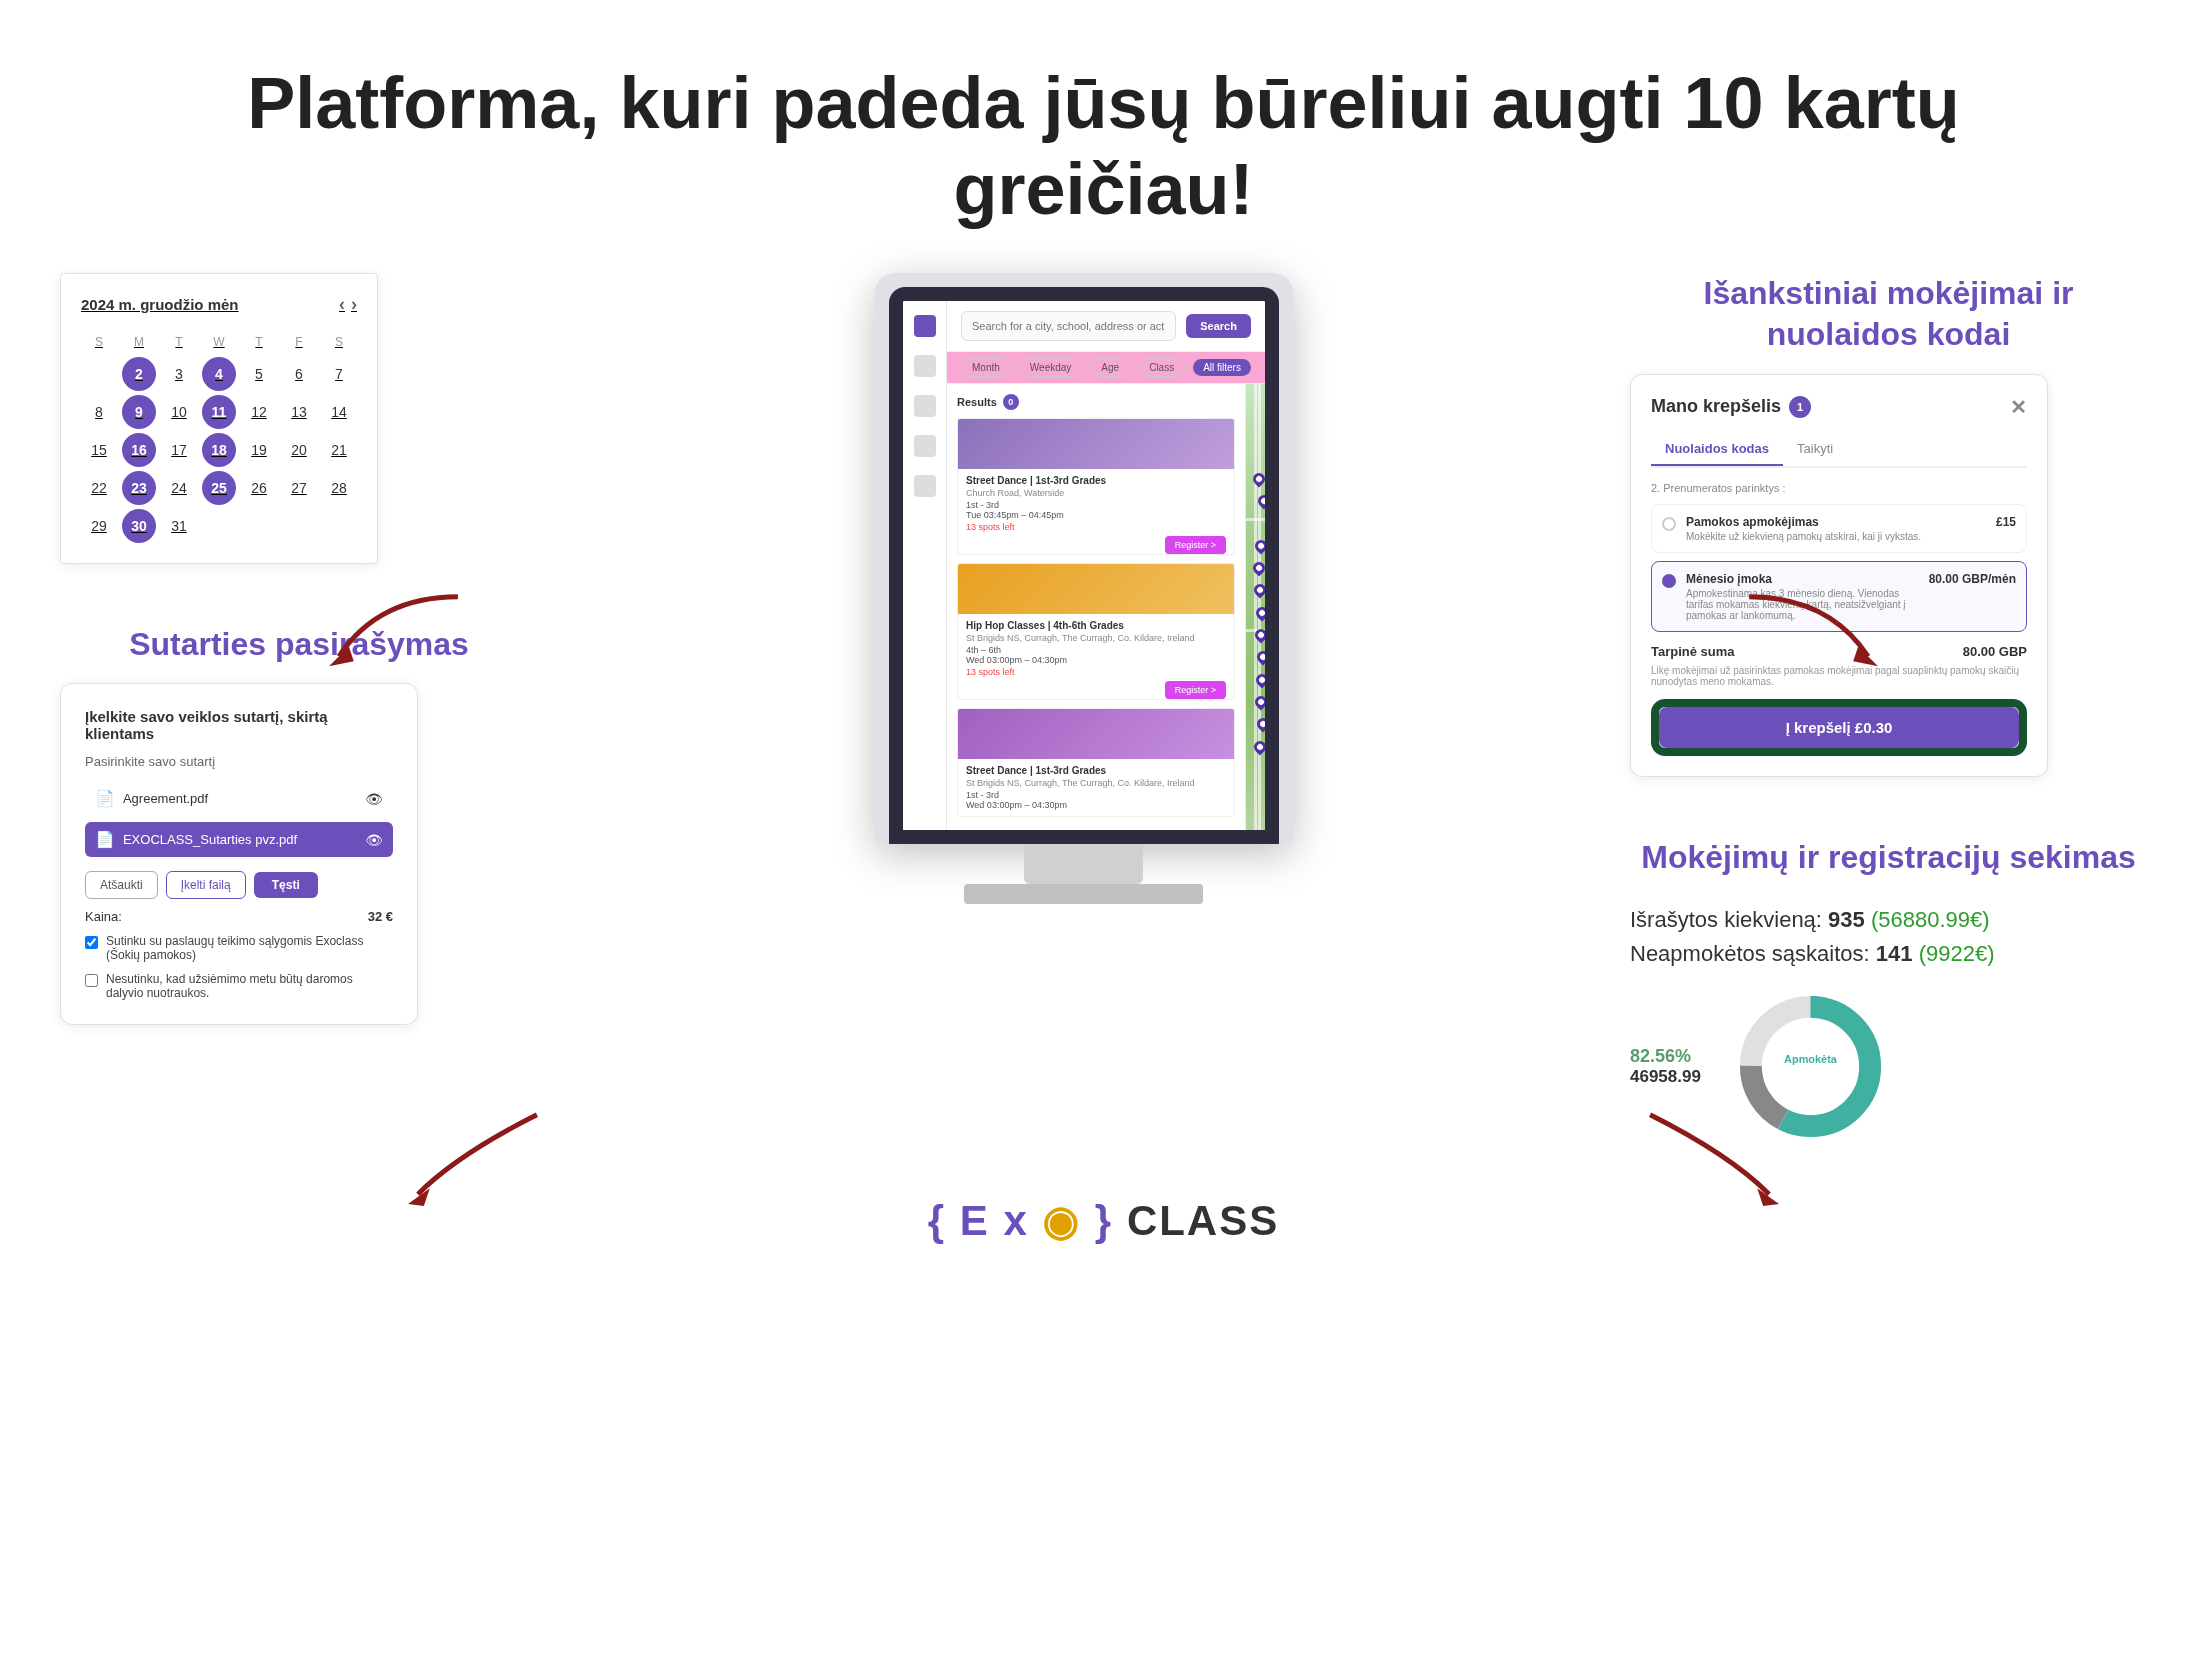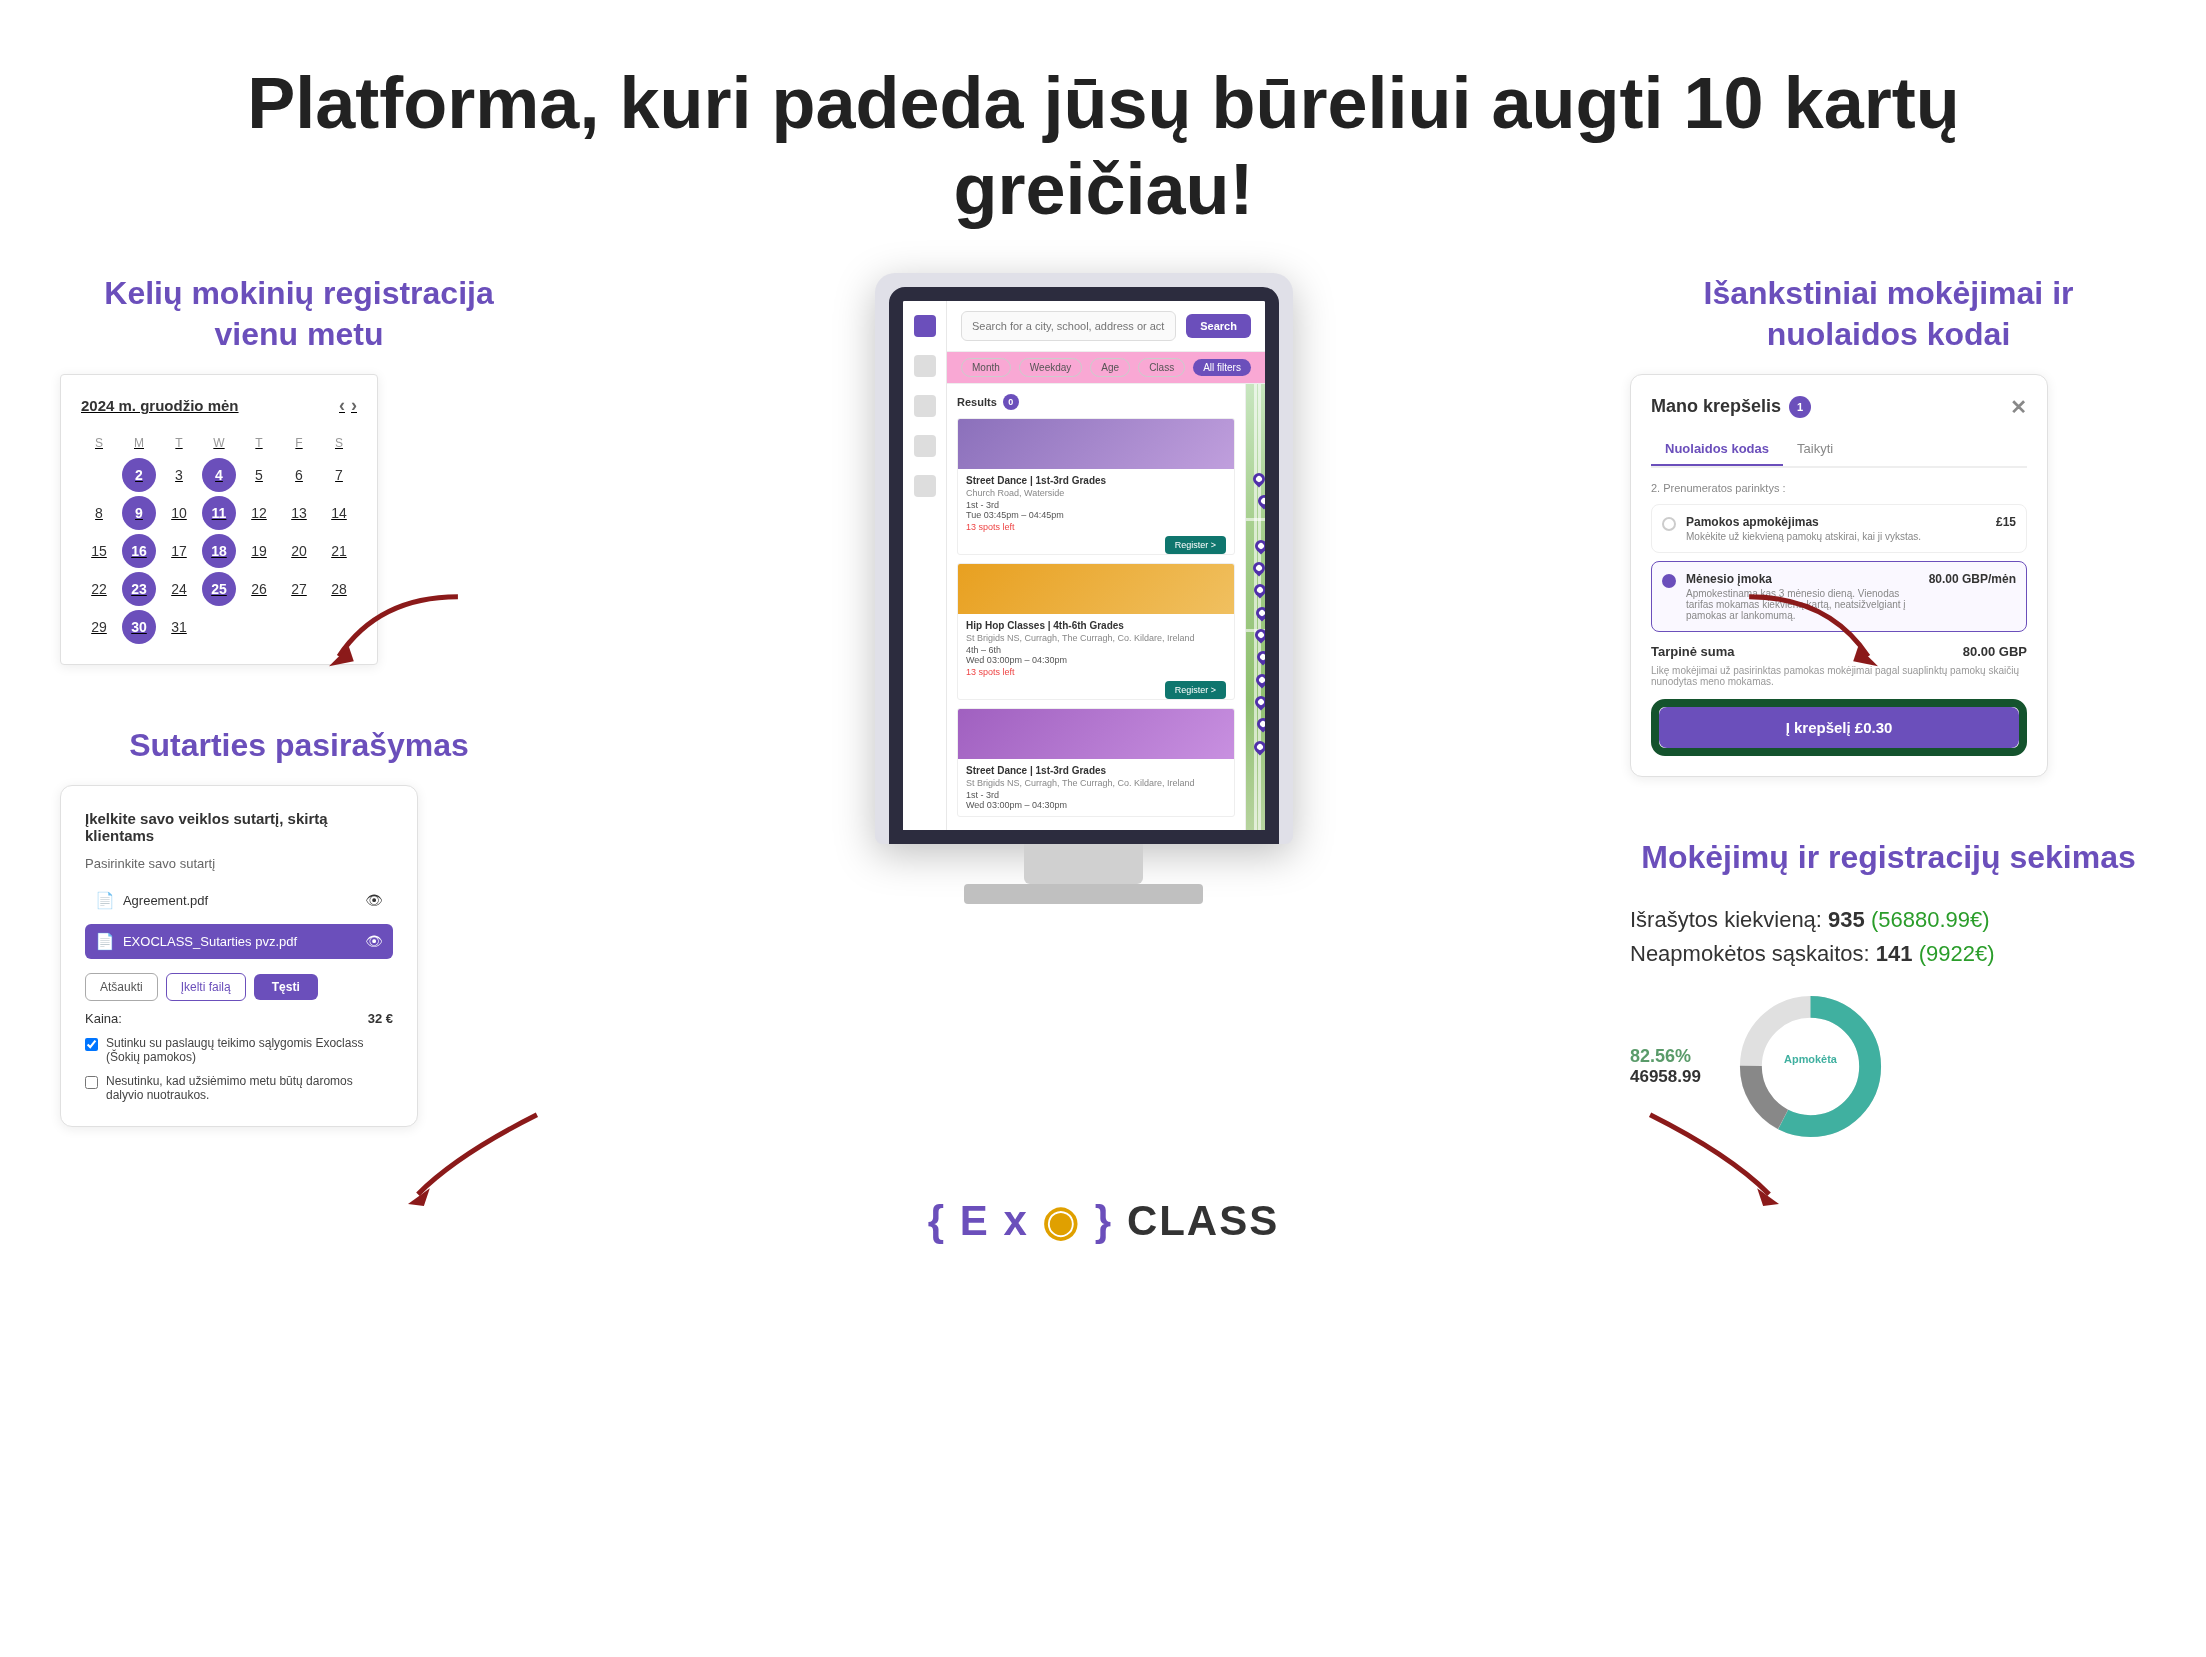--- a/index.html
+++ b/index.html
@@ -355,21 +355,21 @@
     }
     .result-card-img.orange { background: linear-gradient(135deg, #E8A020 0%, #F0C060 100%); }
     .result-card-img.purple2 { background: linear-gradient(135deg, #A060C0 0%, #C890E0 100%); }
     .result-card-body { padding: 6px 8px; }
     .rc-title { font-size: 10px; font-weight: 700; color: #333; }
     .rc-location { font-size: 9px; color: #888; margin: 2px 0; }
     .rc-grades { font-size: 9px; color: #555; }
     .rc-time { font-size: 9px; color: #555; }
     .rc-spots { font-size: 9px; color: #e44; margin: 2px 0; }
     .rc-register {
-      background: #0f766e;
+      background: #d946ef;
       color: #fff;
       border: none;
       border-radius: 4px;
       padding: 4px 10px;
       font-size: 9px;
       cursor: pointer;
       float: right;
       margin-top: 2px;
     }
     .map-panel {
@@ -578,21 +578,20 @@
 
 <div class="full-layout">
 
   <h1 class="main-title">Platforma, kuri padeda jūsų būreliui augti 10 kartų greičiau!</h1>
 
   <div class="content-area">
 
     <div class="left-column">
 
       <div class="section-block">
-        <h2 class="section-heading">Kelių mokinių registracija vienu metu</h2>
         <div class="calendar-widget">
           <div class="cal-header">
             <span>2024 m. gruodžio mėn</span>
             <div style="display:flex;gap:6px;">
               <span class="cal-nav">‹</span>
               <span class="cal-nav">›</span>
             </div>
           </div>
           <div class="cal-grid">
 

